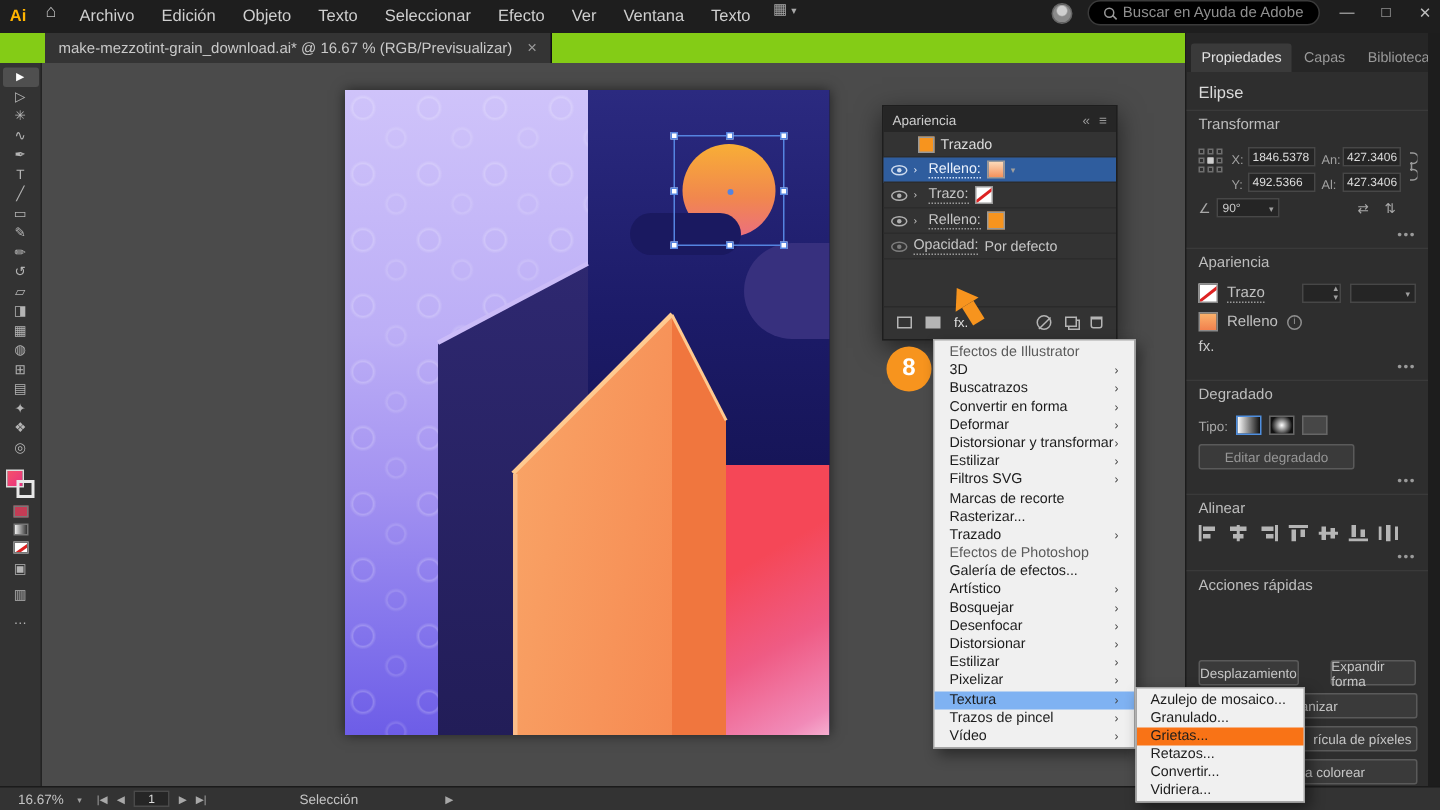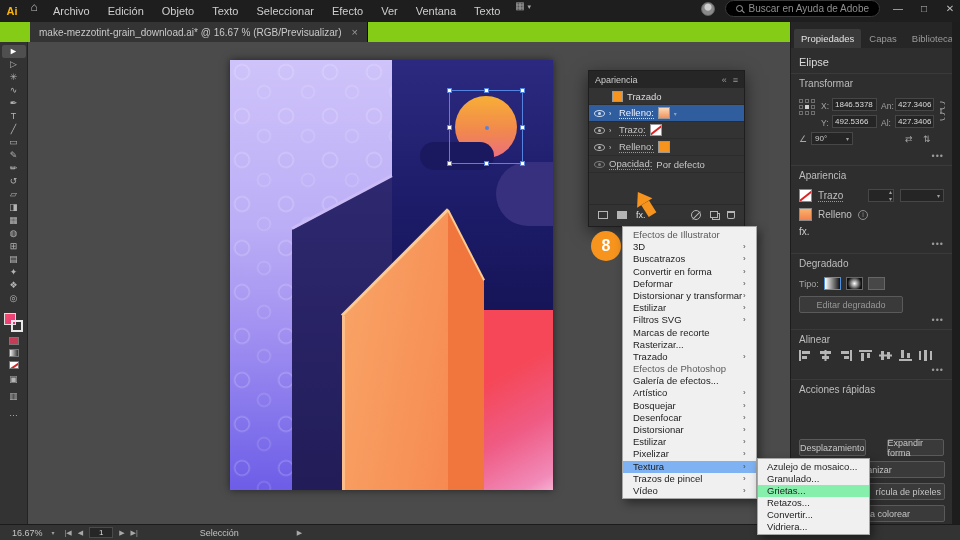--- a/index.html
+++ b/index.html
@@ -147,21 +147,21 @@
   #emenu{position:absolute;left:622px;top:226px;width:135px;height:273px;background:#f0f0f0;border:1px solid #a6a6a6;box-shadow:3px 4px 9px rgba(0,0,0,.45);font-size:9.5px;color:#1c1c1c;padding:2px 0;z-index:80;}
   .mh{height:12.2px;line-height:12.2px;padding:0 10px;color:#5a5a5a;}
   .mi{height:12.2px;line-height:12.2px;padding-left:10px;display:flex;align-items:center;}
   .mi .lab{flex:1;}
   .mi .sar{width:13px;font-size:8px;color:#444;}
   .mi.hl{background:#7fb2f2;}
 
   
   #tmenu{position:absolute;left:757px;top:458px;width:113px;height:77px;background:#f0f0f0;border:1px solid #a6a6a6;box-shadow:3px 4px 9px rgba(0,0,0,.45);font-size:9.5px;color:#1c1c1c;padding:2px 0;z-index:90;}
   .ti{height:12.1px;line-height:12.1px;padding:0 9px;}
-  .ti.hl{background:#86efac;}
+  .ti.hl{background:#f97316;}
 </style>
 </head>
 <body>
 
 <div id="app">
 
   <div id="menubar">
     <span class="ai-logo">Ai</span>
     <span class="mb-home">⌂</span>
     <span class="mitem">Archivo</span>

